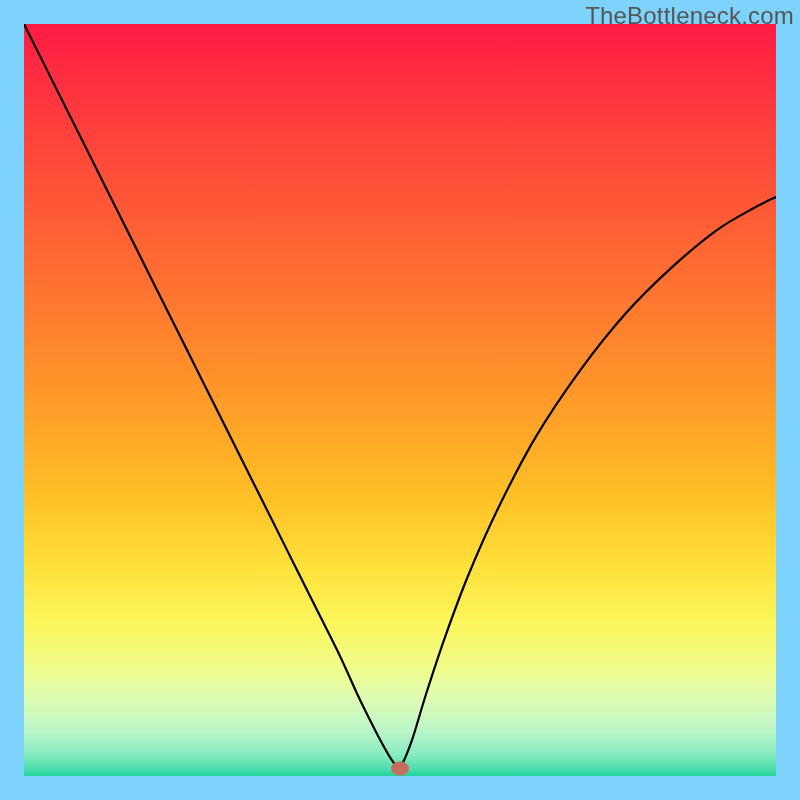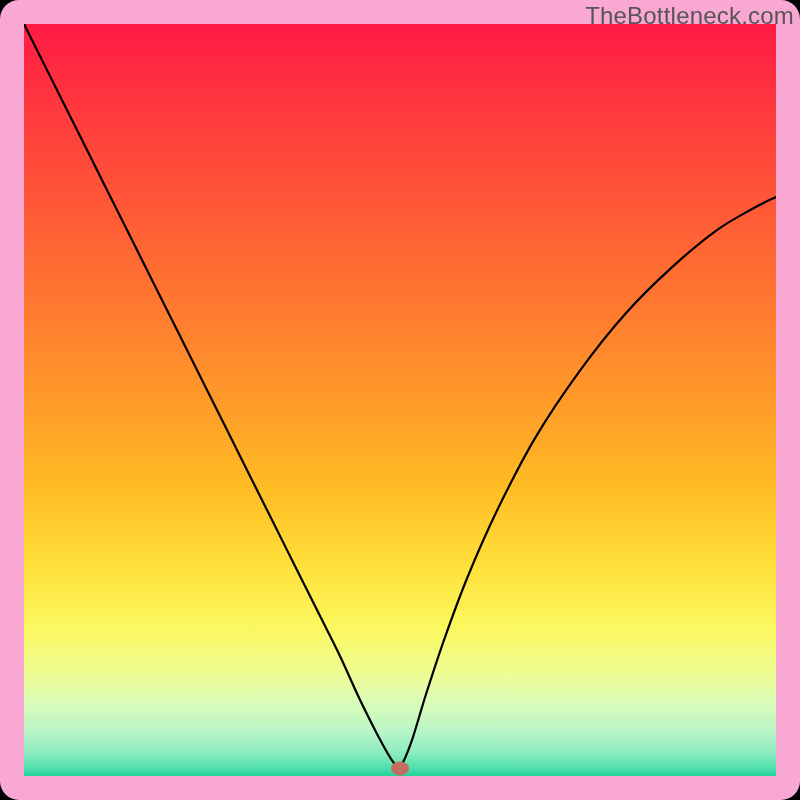--- a/index.html
+++ b/index.html
@@ -8,22 +8,21 @@
     width: 800px;
     height: 800px;
     background: #000;
     font-family: Arial, Helvetica, sans-serif;
     overflow: hidden;
   }
   .frame {
     position: relative;
     width: 800px;
     height: 800px;
-    background: #f9a8d4;
-    border-radius: 19px;
+    background: #7dd3fc;
   }
   .watermark {
     position: absolute;
     top: 2px;
     right: 6px;
     color: #555;
     font-size: 24px;
     font-weight: 500;
     letter-spacing: 0.2px;
     z-index: 50;

